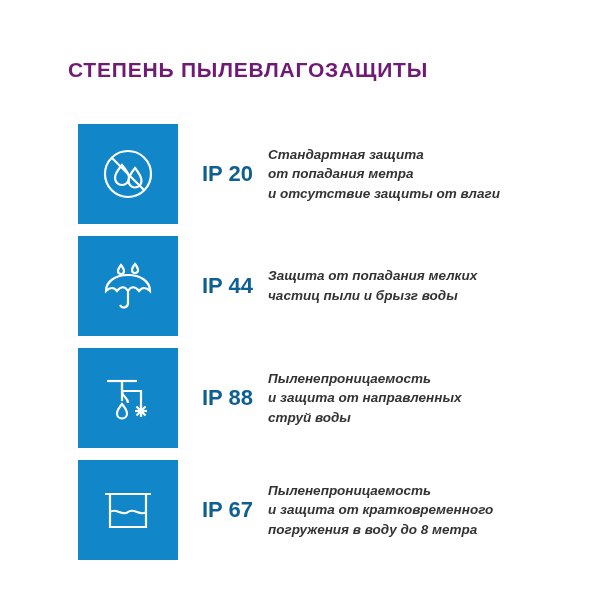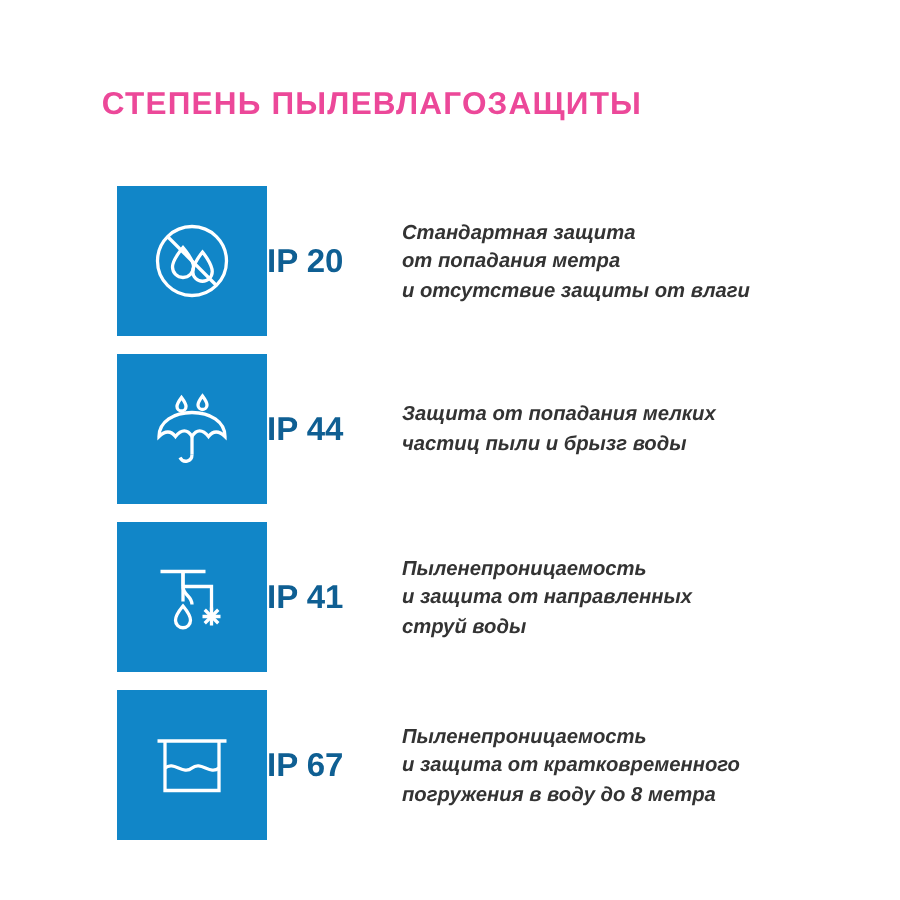--- a/index.html
+++ b/index.html
@@ -21,21 +21,21 @@
   }
   .title {
     position: absolute;
     top: 58px;
     left: 0;
     width: 496px;
     text-align: center;
     font-size: 21px;
     font-weight: bold;
     letter-spacing: 0.8px;
-    color: #ec4899;
+    color: #701a75;
     white-space: nowrap;
   }
   .rows {
     position: absolute;
     top: 124px;
     left: 78px;
     width: 460px;
   }
   .row {
     display: flex;
@@ -53,20 +53,21 @@
   }
   .icon-box svg {
     display: block;
   }
   .code {
     flex: 0 0 88px;
     font-size: 22px;
     font-weight: bold;
     color: #0f5f93;
     text-align: left;
+    padding-left: 24px;
     box-sizing: border-box;
   }
   .desc {
     flex: 1 1 auto;
     font-size: 13.5px;
     font-weight: bold;
     color: #333333;
     line-height: 1.45;
     padding-left: 2px;
     font-style: italic;
@@ -142,21 +143,21 @@
             <line x1="25" y1="14" x2="25" y2="24"></line>
             <path d="M25 24 L44 24 L44 40"></path>
             <line x1="38" y1="44" x2="50" y2="44"></line>
             <line x1="44" y1="38" x2="44" y2="50"></line>
             <line x1="39.5" y1="39.5" x2="48.5" y2="48.5"></line>
             <line x1="48.5" y1="39.5" x2="39.5" y2="48.5"></line>
           </svg>
         </span>
       </div>
       <div class="row-inner">
-        <div class="code">IP 41</div>
+        <div class="code">IP 88</div>
         <div class="desc">
           <div>Пыленепроницаемость</div>
           <div>и защита от направленных</div>
           <div>струй воды</div>
         </div>
       </div>
     </div>
 
     <div class="row">
       <div class="icon-box">

